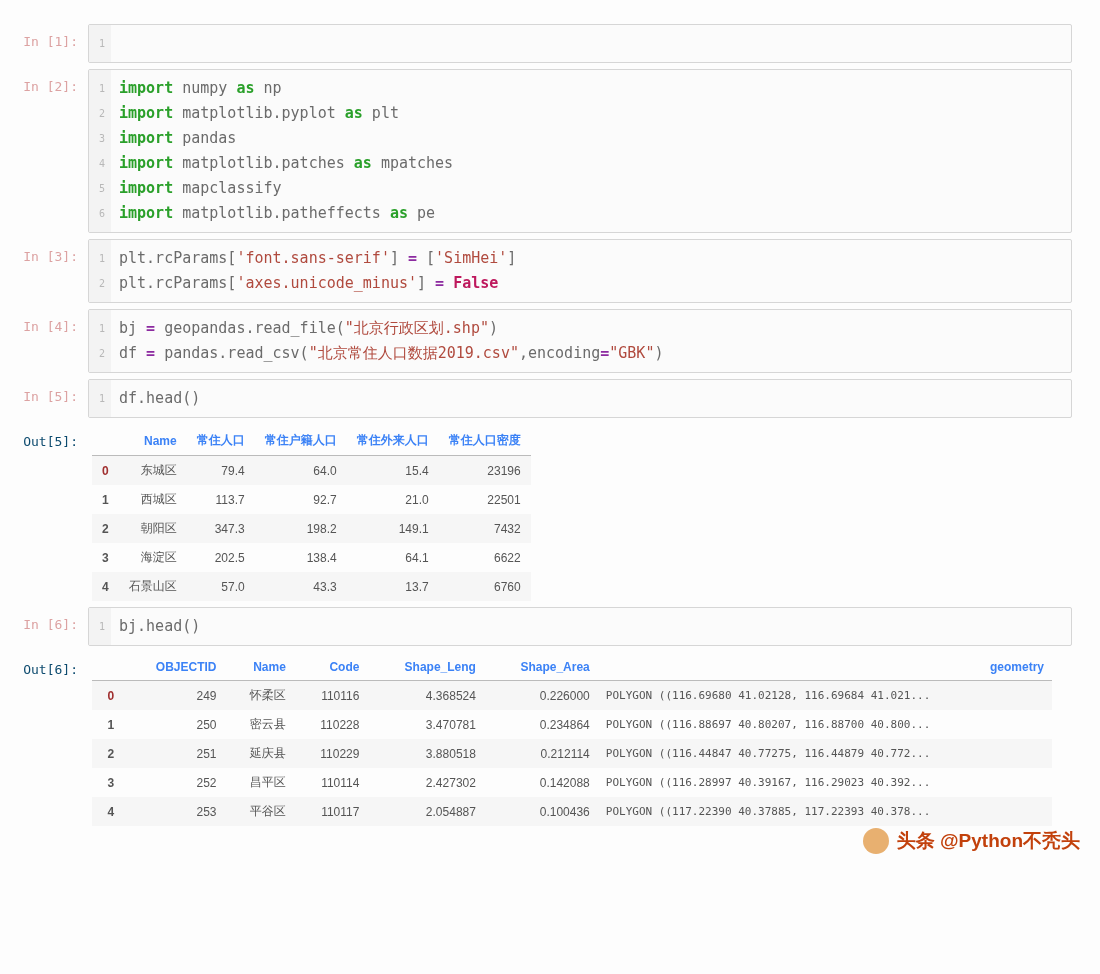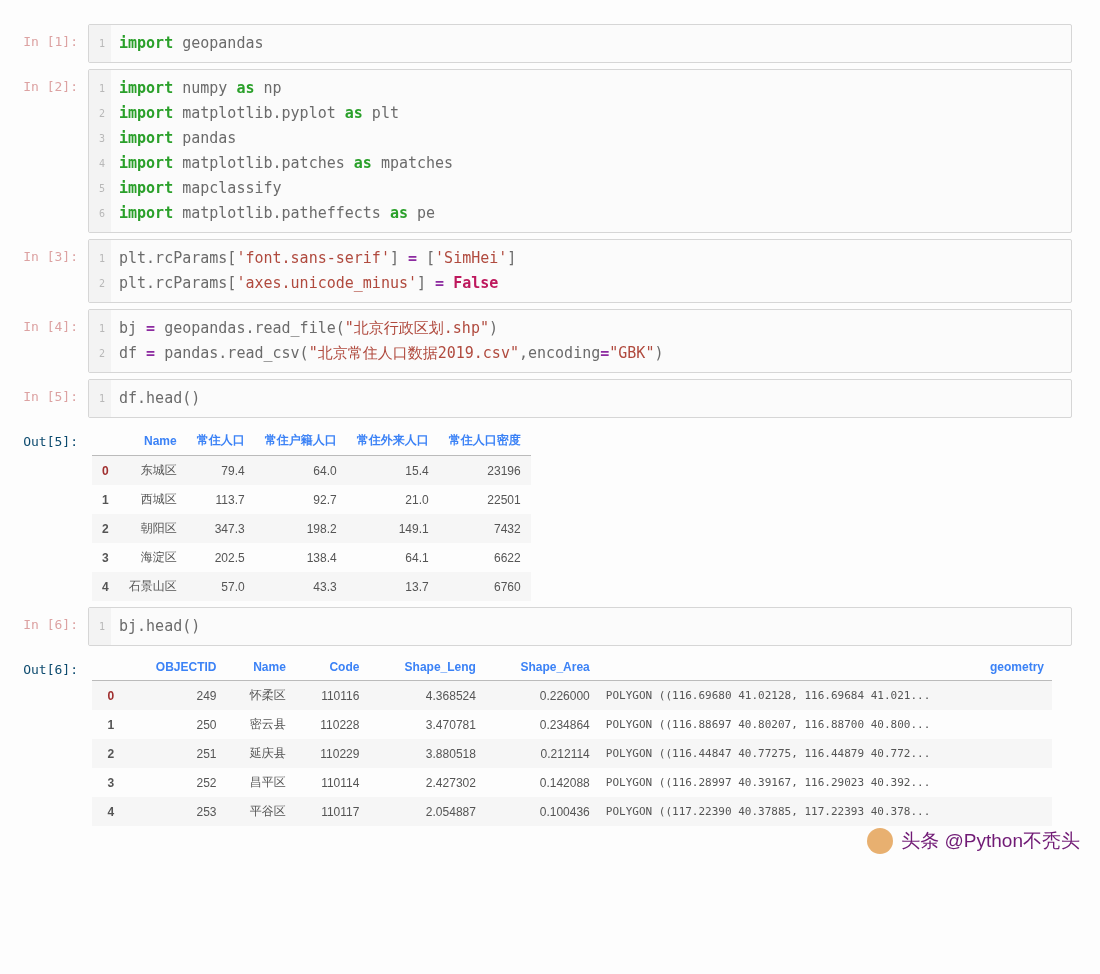--- a/index.html
+++ b/index.html
@@ -105,22 +105,22 @@
   table.df2 { width: 100%; max-width: 960px; }
   table.df2 td.geom { text-align: left; font-family: monospace; font-size:11px; }
   table.df2 th.geom-h { text-align: right; }
   table.df2 th:first-child, table.df2 td:first-child { text-align:right; }
 
   .watermark {
     position: absolute;
     right: 20px;
     bottom: 12px;
     font-size: 19px;
-    color: #701a75;
-    font-weight: 400;
+    color: #c2410c;
+    font-weight: 700;
     text-shadow: 0 0 3px #fff, 0 0 3px #fff;
     display:flex;
     align-items:center;
     gap:8px;
   }
   .watermark .avatar {
     width:26px;height:26px;border-radius:50%;
     background:#e8b070;
     display:inline-block;
   }
@@ -128,21 +128,20 @@
 </head>
 <body>
 
 <div class="page" id="page">
     <div class="cell-row">
       <div class="prompt in">In [1]:</div>
       <div class="code-box">
         <div class="gutter">
           <span>1</span>
         </div>
-        <div class="code"><div><span class="kw">import</span><span class="txt"> geopandas</span></div></div>
       </div>
     </div>
     <div class="cell-row">
       <div class="prompt in">In [2]:</div>
       <div class="code-box">
         <div class="gutter">
           <span>1</span>
           <span>2</span>
           <span>3</span>
           <span>4</span>

